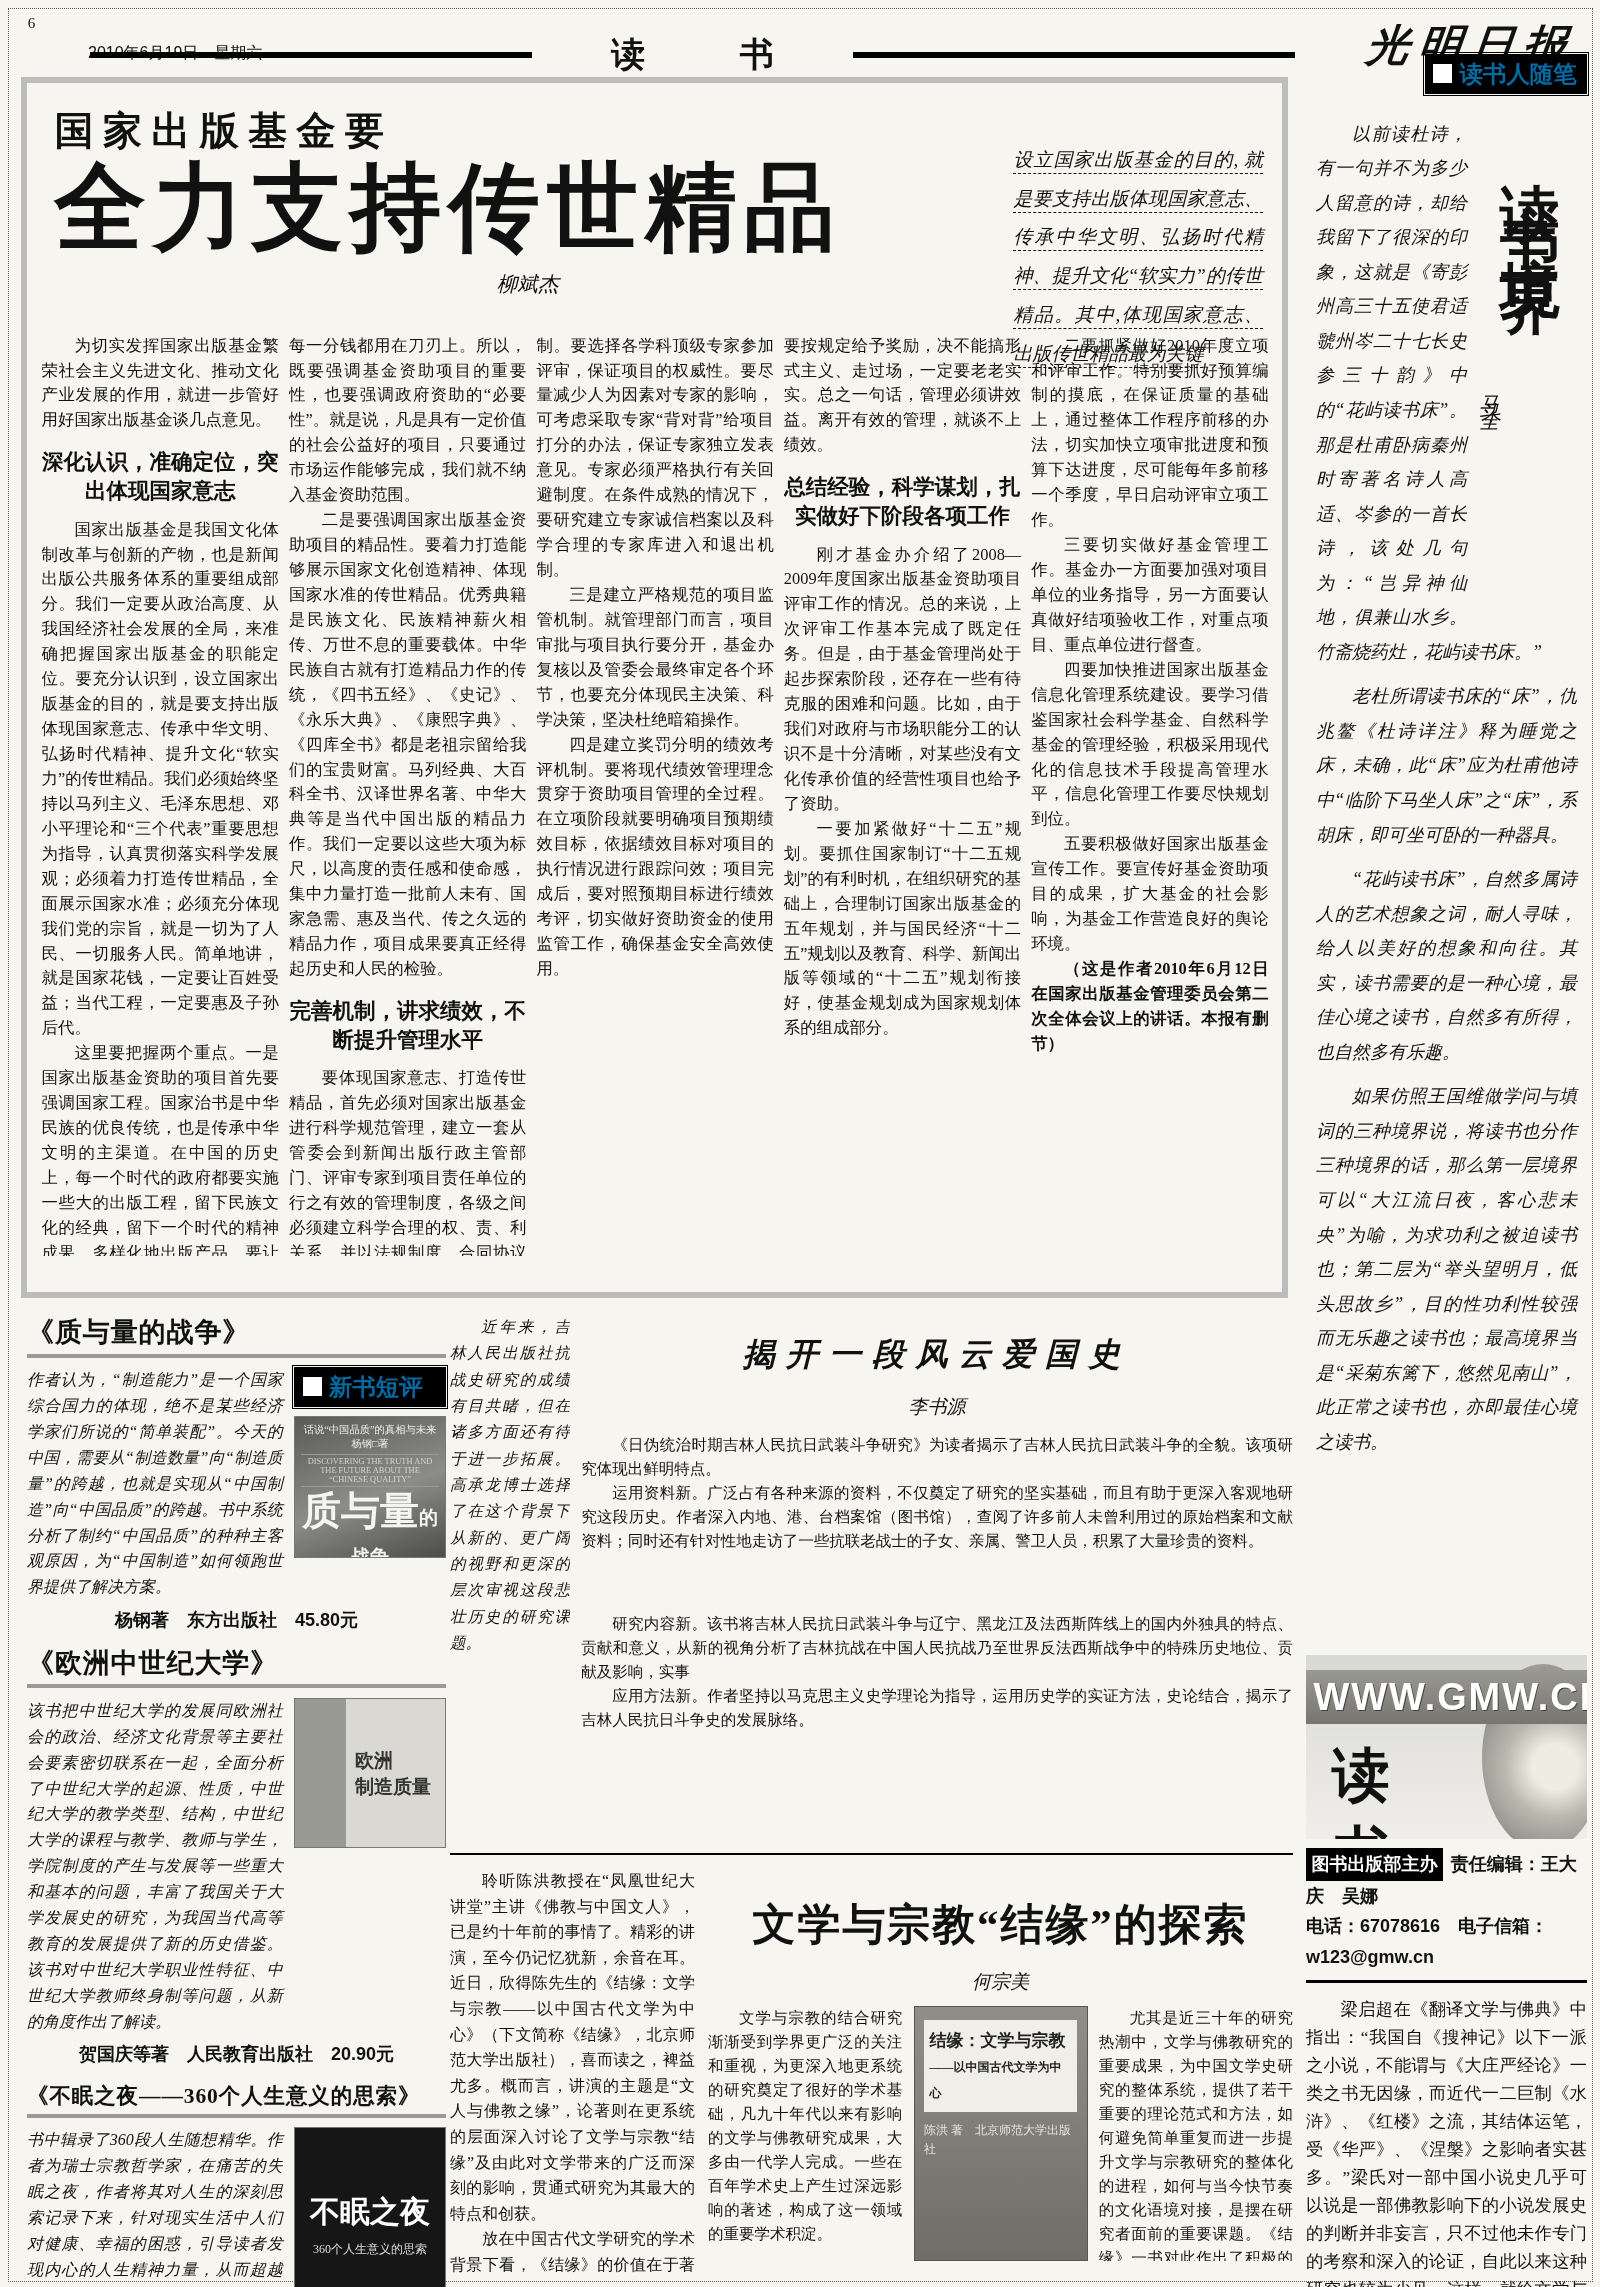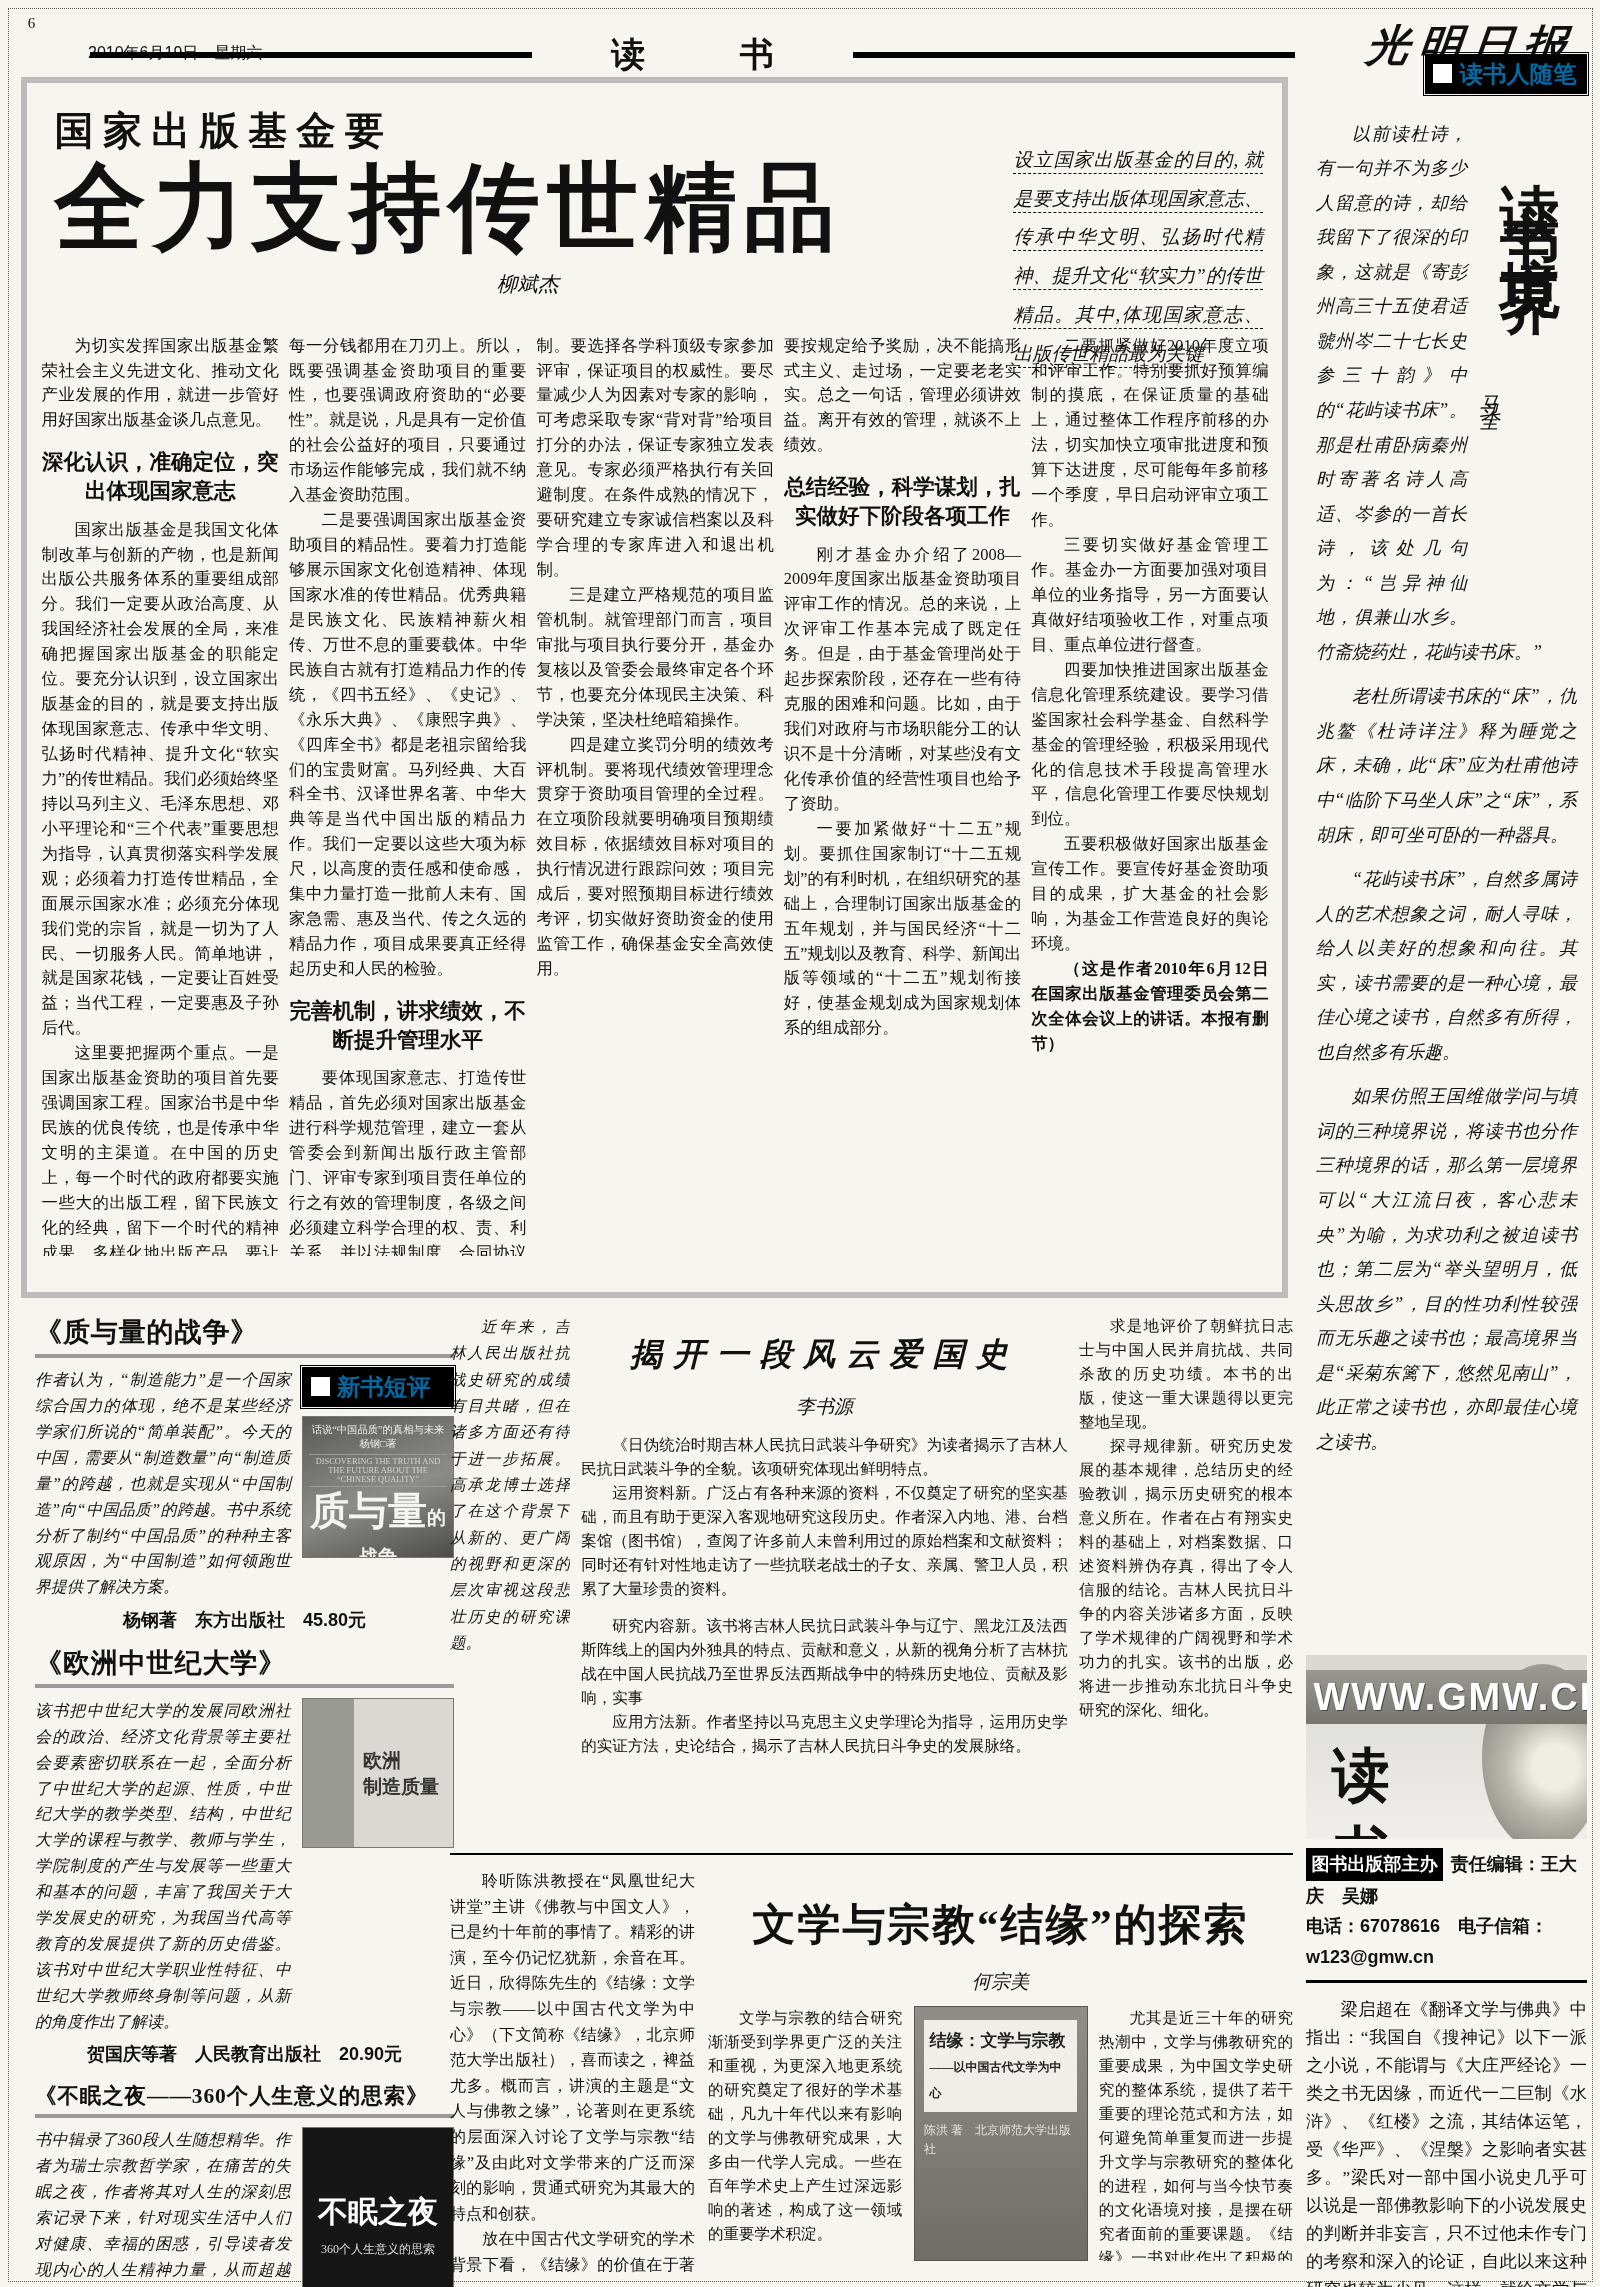--- a/index.html
+++ b/index.html
@@ -59,21 +59,21 @@
     background:radial-gradient(circle at 60% 55%, #efece4 0 18%, #b9b7ae 40%, #8f8d85 70%, #b5b3aa 100%); }
   .gmw-url { position:relative; margin-top:15px; padding:5.6px 7.5px; background:linear-gradient(#9a9892,#777570);
     color:#fff; font-family:"Liberation Sans",sans-serif; font-weight:bold; font-size:38px; letter-spacing:1.9px; text-shadow:0.9px 0.9px 0 #444; }
   .gmw-label { position:relative; font-size:58px; font-weight:bold; letter-spacing:56px; padding:13px 0 0 26px; }
   .ed-box { margin-top:9.4px; padding-bottom:7.5px; border-bottom:3.7px solid #000;
     font-family:"Liberation Sans",sans-serif; font-weight:bold; font-size:18px; line-height:1.7; }
   .ed-dept { display:inline-block; background:#000; color:#fff; padding:0.9px 5.6px; margin-right:7.5px; }
   .strip-bottom { margin-top:13px; height:412px; overflow:hidden; font-size:17.3px; line-height:1.62; text-align:justify; }
 
   
-  .books { position:absolute; left:35px; top:1314px; width:419px; height:961px; }
+  .books { position:absolute; left:27px; top:1314px; width:419px; height:961px; }
   .book-title { font-size:27px; font-weight:bold; letter-spacing:0.9px; border-bottom:4.7px solid #9a9a9a;
     padding-bottom:3.7px; margin-bottom:9.4px; white-space:nowrap; }
   .book-title .small { font-size:21.5px; }
   .book-row { display:flex; gap:11.2px; }
   .book-review { flex:1; font-style:italic; font-size:16px; line-height:1.62; text-align:justify; }
   .book-side { width:152px; }
   .credit { text-align:center; font-family:"Liberation Sans",sans-serif; font-weight:bold; font-size:18px; margin:7.5px 0 13px; }
   .cover { border:0.9px solid #777; overflow:hidden; }
   .cover1 { height:142px; background:linear-gradient(160deg,#5a5a58,#8c8c88 55%,#4c4c4a); color:#eee; padding:5.6px; text-align:center; }
   .cover1 .tag { font-size:10.3px; }
@@ -261,24 +261,20 @@
         <div class="jk-col">
             <p class="para">《日伪统治时期吉林人民抗日武装斗争研究》为读者揭示了吉林人民抗日武装斗争的全貌。该项研究体现出鲜明特点。</p>
             <p class="para">运用资料新。广泛占有各种来源的资料，不仅奠定了研究的坚实基础，而且有助于更深入客观地研究这段历史。作者深入内地、港、台档案馆（图书馆），查阅了许多前人未曾利用过的原始档案和文献资料；同时还有针对性地走访了一些抗联老战士的子女、亲属、警卫人员，积累了大量珍贵的资料。</p>
           </div>
         <div class="jk-col">
             <p class="para">研究内容新。该书将吉林人民抗日武装斗争与辽宁、黑龙江及法西斯阵线上的国内外独具的特点、贡献和意义，从新的视角分析了吉林抗战在中国人民抗战乃至世界反法西斯战争中的特殊历史地位、贡献及影响，实事</p>
             <p class="para">应用方法新。作者坚持以马克思主义史学理论为指导，运用历史学的实证方法，史论结合，揭示了吉林人民抗日斗争史的发展脉络。</p>
           </div>
       </div>
     </div>
-    <div class="jk-right">
-        <p class="para">求是地评价了朝鲜抗日志士与中国人民并肩抗战、共同杀敌的历史功绩。本书的出版，使这一重大课题得以更完整地呈现。</p>
-        <p class="para">探寻规律新。研究历史发展的基本规律，总结历史的经验教训，揭示历史研究的根本意义所在。作者在占有翔实史料的基础上，对档案数据、口述资料辨伪存真，得出了令人信服的结论。吉林人民抗日斗争的内容关涉诸多方面，反映了学术规律的广阔视野和学术功力的扎实。该书的出版，必将进一步推动东北抗日斗争史研究的深化、细化。</p>
-      </div>
   </div>
 
   <div class="wenxue">
     <div class="wx-left">
         <p class="para">聆听陈洪教授在“凤凰世纪大讲堂”主讲《佛教与中国文人》，已是约十年前的事情了。精彩的讲演，至今仍记忆犹新，余音在耳。近日，欣得陈先生的《结缘：文学与宗教——以中国古代文学为中心》（下文简称《结缘》，北京师范大学出版社），喜而读之，裨益尤多。概而言，讲演的主题是“文人与佛教之缘”，论著则在更系统的层面深入讨论了文学与宗教“结缘”及由此对文学带来的广泛而深刻的影响，贯通式研究为其最大的特点和创获。</p>
         <p class="para">放在中国古代文学研究的学术背景下看，《结缘》的价值在于著者对文学与宗教关系研究所依循的理论思考和整体建构的探索。以文学与佛教的关系研究而论，从上世纪初到本世纪初的一百余年里，经历了起伏曲折的发展历程。尽管自俄国形式主义以降，种种新的文学研究范式不断被引入，八十年代后，</p>
       </div>
     <div class="wx-main">
       <div class="wx-headline">文学与宗教“结缘”的探索</div>
       <div class="wx-byline">何宗美</div>

